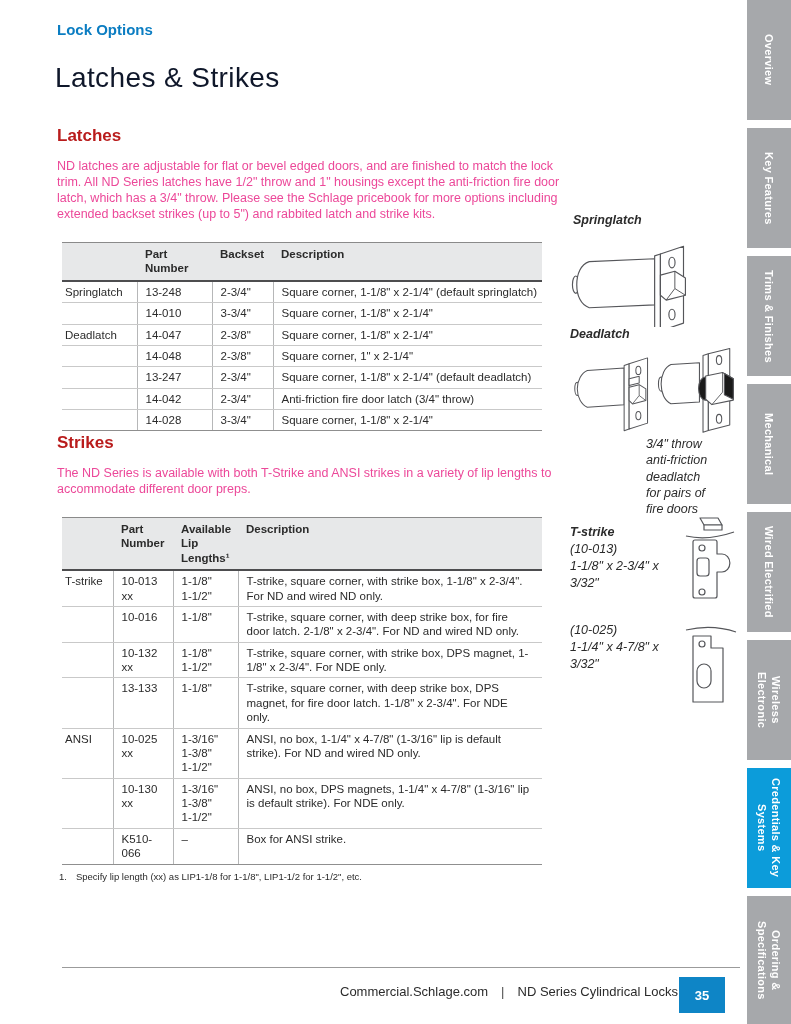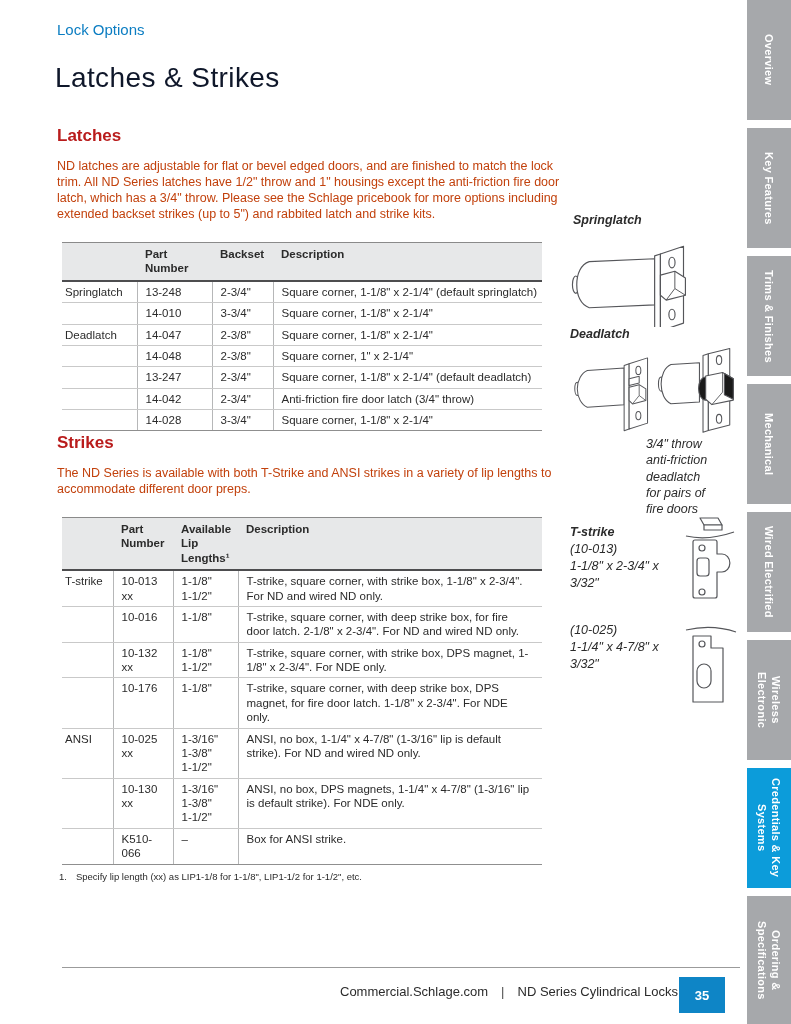--- a/index.html
+++ b/index.html
@@ -19,28 +19,28 @@
     display:flex; align-items:center; justify-content:center;
   }
   .tab:last-child { flex:1 1 auto; }
   .tab.active { background:#0c9cda; }
   .tab span {
     writing-mode:vertical-rl; white-space:pre-line; text-align:center;
     color:#fff; font-size:11px; font-weight:bold; line-height:1.3; letter-spacing:.3px;
   }
 
   
-  .eyebrow { position:absolute; left:57px; top:21px; color:#0b7dc2; font-size:15px; font-weight:normal; }
+  .eyebrow { position:absolute; left:57px; top:21px; color:#0b7dc2; font-size:15px; font-weight:bold; }
   .page-title { position:absolute; left:55px; top:62px; font-size:28px; color:#0f172a; letter-spacing:.4px; }
 
   .section { position:absolute; left:57px; width:503px; }
   .section-latches { top:126px; }
   .section-strikes { top:433px; }
   .section h2 { margin:0; font-size:17px; color:#b91c1c; }
-  .section p { margin:12px 0 0 0; font-size:12.5px; line-height:1.28; color:#c2410c; }
+  .section p { margin:12px 0 0 0; font-size:12.5px; line-height:1.28; color:#ec4899; }
 
   
   table {
     border-collapse:collapse; table-layout:fixed; width:480px; margin:20px 0 0 5px;
     font-size:11.5px; line-height:1.25; color:#2b2b2b;
     border-top:1px solid #8a8a8a;
   }
   thead th {
     background:#e7e8e9; text-align:left; vertical-align:top; font-weight:bold;
     padding:4px 8px 4px 8px; border-bottom:2px solid #4d4d4f; white-space:pre-line;
@@ -182,21 +182,21 @@
           </tr>
         <tr>
             <td></td>
             <td>10-132 xx</td>
             <td>1-1/8"
 1-1/2"</td>
             <td>T-strike, square corner, with strike box, DPS magnet, 1-1/8" x 2-3/4". For NDE only.</td>
           </tr>
         <tr>
             <td></td>
-            <td>10-176</td>
+            <td>13-133</td>
             <td>1-1/8"</td>
             <td>T-strike, square corner, with deep strike box, DPS magnet, for fire door latch. 1-1/8" x 2-3/4". For NDE only.</td>
           </tr>
         <tr>
             <td>ANSI</td>
             <td>10-025 xx</td>
             <td>1-3/16"
 1-3/8"
 1-1/2"</td>
             <td>ANSI, no box, 1-1/4" x 4-7/8" (1-3/16" lip is default strike). For ND and wired ND only.</td>

